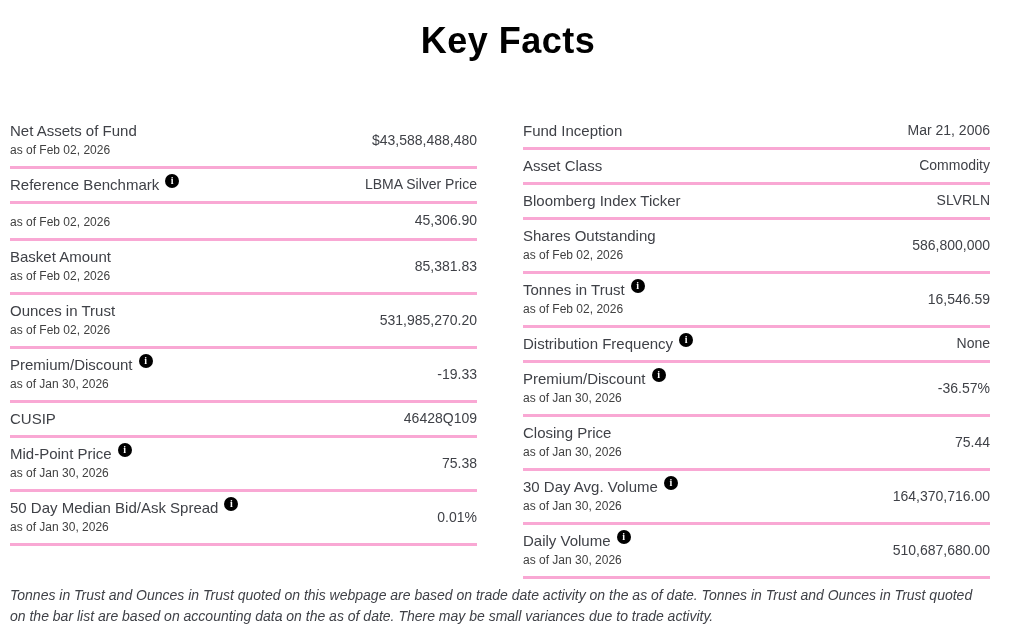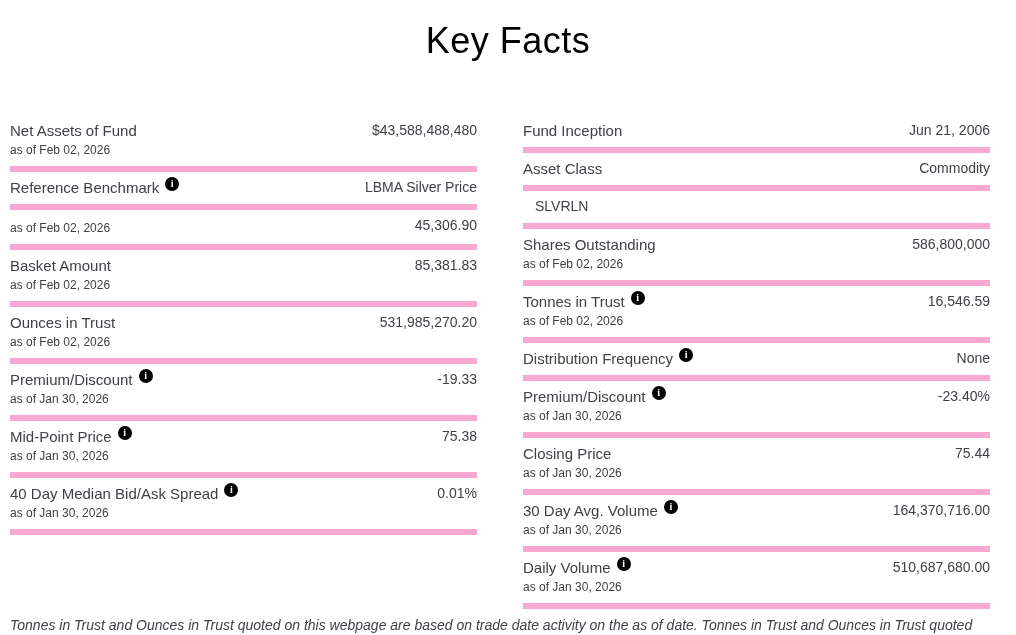--- a/index.html
+++ b/index.html
@@ -7,37 +7,37 @@
     width: 1016px; height: 635px; overflow: hidden;
     background: #ffffff;
     font-family: "Liberation Sans", sans-serif;
     color: #3f4147;
   }
   .page-title {
     margin: 20px 0 0 0;
     text-align: center;
     font-size: 36px;
     line-height: 1.15;
-    font-weight: 400;
+    font-weight: 700;
     color: #000000;
     letter-spacing: 0.5px;
   }
   .columns {
     display: grid;
     grid-template-columns: 1fr 1fr;
     column-gap: 46px;
     margin: 54px 26px 0 10px;
     align-items: start;
   }
   .col { display: block; }
   .row {
     display: flex;
     justify-content: space-between;
-    align-items: flex-start;
-    border-bottom: 6px solid #f9a8d4;
+    align-items: center;
+    border-bottom: 3px solid #f9a8d4;
     padding: 7px 0 8px 0;
   }
   .label-wrap { min-width: 0; }
   .label-line { display: flex; align-items: center; }
   .label {
     font-size: 15px;
     line-height: 17px;
     color: #3f4147;
   }
   .asof {
@@ -149,71 +149,88 @@
         <span class="label">Premium/Discount</span>
         <span class="info">
               <span class="info-i">i</span>
             </span>
       </div>
       <div class="asof">as of Jan 30, 2026</div>
     </div>
     <div class="value">-19.33</div>
   </div>
 
+  <div class="row">
+    <div class="label-wrap">
+      <div class="label-line">
+        <span class="label">CUSIP</span>
+
+      </div>
+
+    </div>
+    <div class="value">46428Q109</div>
+  </div>
 
   <div class="row">
     <div class="label-wrap">
       <div class="label-line">
         <span class="label">Mid-Point Price</span>
         <span class="info">
               <span class="info-i">i</span>
             </span>
       </div>
       <div class="asof">as of Jan 30, 2026</div>
     </div>
     <div class="value">75.38</div>
   </div>
 
   <div class="row">
     <div class="label-wrap">
       <div class="label-line">
-        <span class="label">40 Day Median Bid/Ask Spread</span>
+        <span class="label">50 Day Median Bid/Ask Spread</span>
         <span class="info">
               <span class="info-i">i</span>
             </span>
       </div>
       <div class="asof">as of Jan 30, 2026</div>
     </div>
     <div class="value">0.01%</div>
   </div>
 </div>
   <div class="col">
   <div class="row">
     <div class="label-wrap">
       <div class="label-line">
         <span class="label">Fund Inception</span>
 
       </div>
 
     </div>
-    <div class="value">Jun 21, 2006</div>
+    <div class="value">Mar 21, 2006</div>
   </div>
 
   <div class="row">
     <div class="label-wrap">
       <div class="label-line">
         <span class="label">Asset Class</span>
 
       </div>
 
     </div>
     <div class="value">Commodity</div>
   </div>
 
   <div class="row">
+    <div class="label-wrap">
+      <div class="label-line">
+        <span class="label">Bloomberg Index Ticker</span>
+
+      </div>
+
+    </div>
     <div class="value">SLVRLN</div>
   </div>
 
   <div class="row">
     <div class="label-wrap">
       <div class="label-line">
         <span class="label">Shares Outstanding</span>
 
       </div>
       <div class="asof">as of Feb 02, 2026</div>
@@ -250,21 +267,21 @@
   <div class="row">
     <div class="label-wrap">
       <div class="label-line">
         <span class="label">Premium/Discount</span>
         <span class="info">
               <span class="info-i">i</span>
             </span>
       </div>
       <div class="asof">as of Jan 30, 2026</div>
     </div>
-    <div class="value">-23.40%</div>
+    <div class="value">-36.57%</div>
   </div>
 
   <div class="row">
     <div class="label-wrap">
       <div class="label-line">
         <span class="label">Closing Price</span>
 
       </div>
       <div class="asof">as of Jan 30, 2026</div>
     </div>

